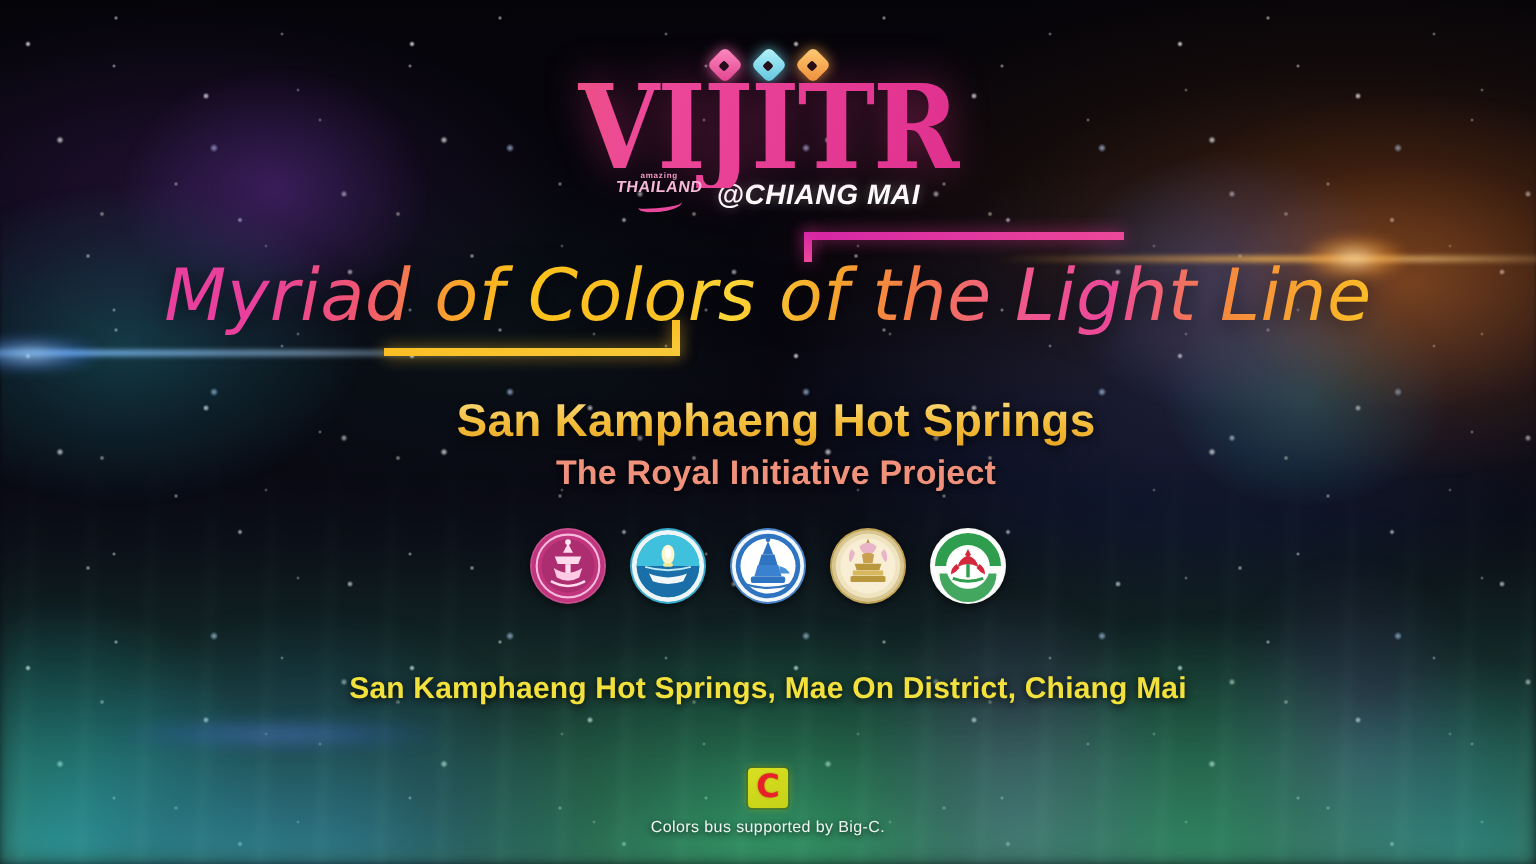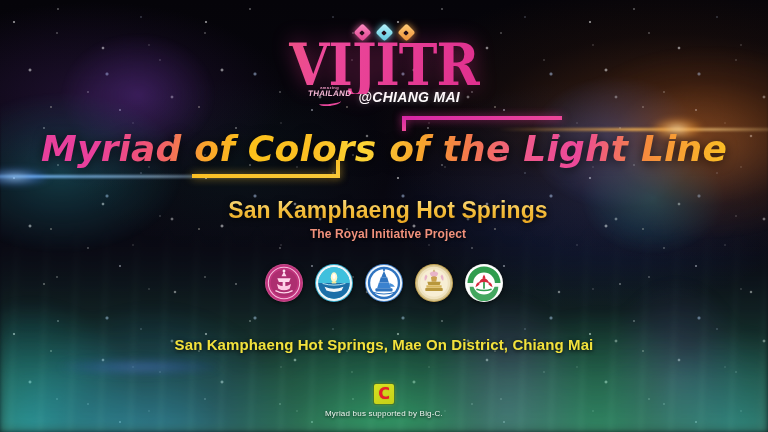--- a/index.html
+++ b/index.html
@@ -171,21 +171,21 @@
     padding-bottom:2px;
     text-shadow:0 0 6px rgba(255,255,255,.3);
     font-style:italic;
   }
 
   
   .headline-wrap { position:absolute; left:0; right:0; top:128px; }
   .headline {
     position:relative; display:inline-block;
     font-family:"DejaVu Sans", sans-serif;
-    font-size:36px; font-weight:700; font-style:italic; letter-spacing:.2px;
+    font-size:36px; font-weight:400; font-style:italic; letter-spacing:.2px;
     background:linear-gradient(96deg,
       #e8409c 0%, #e8409c 8%, #f0576f 17%,
       #f9a32c 24%, #fcc21a 30%,
       #fbbf24 40%, #fcd535 47%,
       #f6a62b 55%, #f47a4a 62%,
       #ef5a8a 70%, #ec4899 78%,
       #f58b3d 88%, #fbbf24 100%);
     -webkit-background-clip:text; background-clip:text;
     color:transparent; -webkit-text-fill-color:transparent;
     filter:drop-shadow(0 2px 6px rgba(0,0,0,.7));
@@ -217,21 +217,21 @@
   .venue-main {
     font-size:23px; font-weight:700; letter-spacing:.1px;
     color:#f6c84a;
     background:linear-gradient(180deg,#fbe08a 0%,#f3bc39 55%,#e8a520 100%);
     -webkit-background-clip:text; background-clip:text; color:transparent;
     -webkit-text-fill-color:transparent;
     filter:drop-shadow(0 1px 3px rgba(0,0,0,.85));
   }
   .venue-sub {
     margin-top:3px;
-    font-size:12px; font-weight:700; letter-spacing:.1px;
+    font-size:17px; font-weight:700; letter-spacing:.1px;
     color:#f0917c;
     text-shadow:0 1px 3px rgba(0,0,0,.85);
   }
 
   
   .seals {
     position:absolute; left:0; right:0; top:264px;
     display:flex; justify-content:center; align-items:center; gap:12px;
   }
   .seal {
@@ -404,17 +404,17 @@
     </div>
 
     <div class="datetime">
       <div class="loc-line">San Kamphaeng Hot Springs, Mae On District, Chiang Mai</div>
     </div>
 
     <div class="sponsor">
       <div class="bigc-logo">
         <span class="bigc-c">C</span>
       </div>
-      <div class="sponsor-text">Myriad bus supported by Big-C.</div>
+      <div class="sponsor-text">Colors bus supported by Big-C.</div>
     </div>
 
   </div>
 </div>
 
 </body></html>

